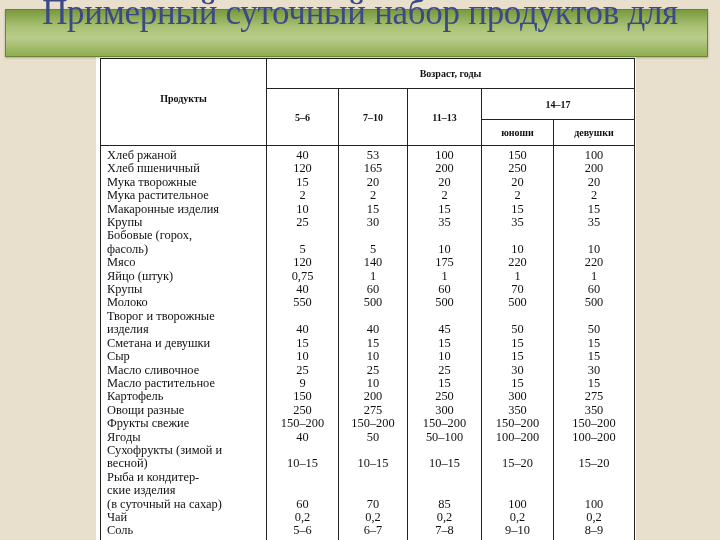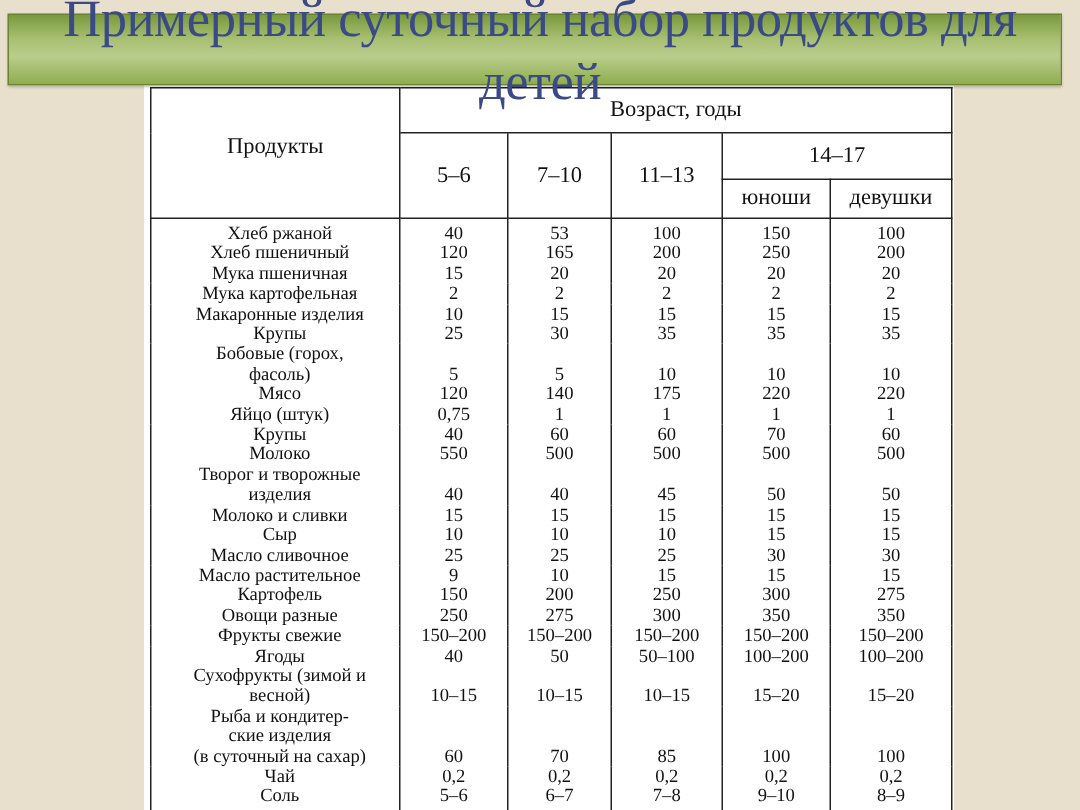--- a/index.html
+++ b/index.html
@@ -32,38 +32,37 @@
   .tbl {
     position: absolute; left: 100px; top: 58px;
     border-collapse: collapse; table-layout: fixed;
     font-family: "Liberation Serif", serif; color: #111;
     z-index: 1;
   }
   .tbl td, .tbl th {
     border-left: 1.5px solid #222; border-right: 1.5px solid #222;
     padding: 0; font-weight: normal;
   }
-  .tbl thead th { border: 1.5px solid #222; font-weight: normal; font-size: 15px; text-align: center; }
+  .tbl thead th { border: 1.5px solid #222; font-weight: bold; font-size: 10px; text-align: center; }
   .tbl thead th.prod { vertical-align: middle; padding-bottom: 8px; }
   .tbl tbody td { font-size: 12.4px; line-height: 13.4px; vertical-align: bottom; text-align: center; }
-  .tbl tbody td.name { text-align: center; padding-left: 6px; }
+  .tbl tbody td.name { text-align: left; padding-left: 6px; }
   .tbl tbody tr:first-child td { padding-top: 3px; }
   .tbl tbody tr:last-child td { border-bottom: 1.5px solid #222; padding-bottom: 2px; font-family: Liberation Serif, serif; }
   .c0 { width: 166px; } .c1 { width: 72px; } .c2 { width: 69px; }
   .c3 { width: 74px; } .c4 { width: 72px; } .c5 { width: 81px; }
 </style>
 </head>
 <body>
 
 <div class="page"></div>
 
 <div class="banner"></div>
 <div class="title">
   <span>Примерный суточный набор продуктов для</span>
-  <span class="l2">детей</span>
 </div>
 
 <table class="tbl">
   <colgroup>
     <col class="c0">
       <col class="c1">
       <col class="c2">
       <col class="c3">
       <col class="c4">
       <col class="c5">
@@ -100,31 +99,31 @@
           <div>Хлеб пшеничный</div>
         </td>
         <td>120</td>
         <td>165</td>
         <td>200</td>
         <td>250</td>
         <td>200</td>
       </tr>
       <tr>
         <td class="name">
-          <div>Мука пшеничная</div>
+          <div>Мука творожные</div>
         </td>
         <td>15</td>
         <td>20</td>
         <td>20</td>
         <td>20</td>
         <td>20</td>
       </tr>
       <tr>
         <td class="name">
-          <div>Мука картофельная</div>
+          <div>Мука растительное</div>
         </td>
         <td>2</td>
         <td>2</td>
         <td>2</td>
         <td>2</td>
         <td>2</td>
       </tr>
       <tr>
         <td class="name">
           <div>Макаронные изделия</div>
@@ -202,21 +201,21 @@
           <div>изделия</div>
         </td>
         <td>40</td>
         <td>40</td>
         <td>45</td>
         <td>50</td>
         <td>50</td>
       </tr>
       <tr>
         <td class="name">
-          <div>Молоко и сливки</div>
+          <div>Сметана и девушки</div>
         </td>
         <td>15</td>
         <td>15</td>
         <td>15</td>
         <td>15</td>
         <td>15</td>
       </tr>
       <tr>
         <td class="name">
           <div>Сыр</div>

